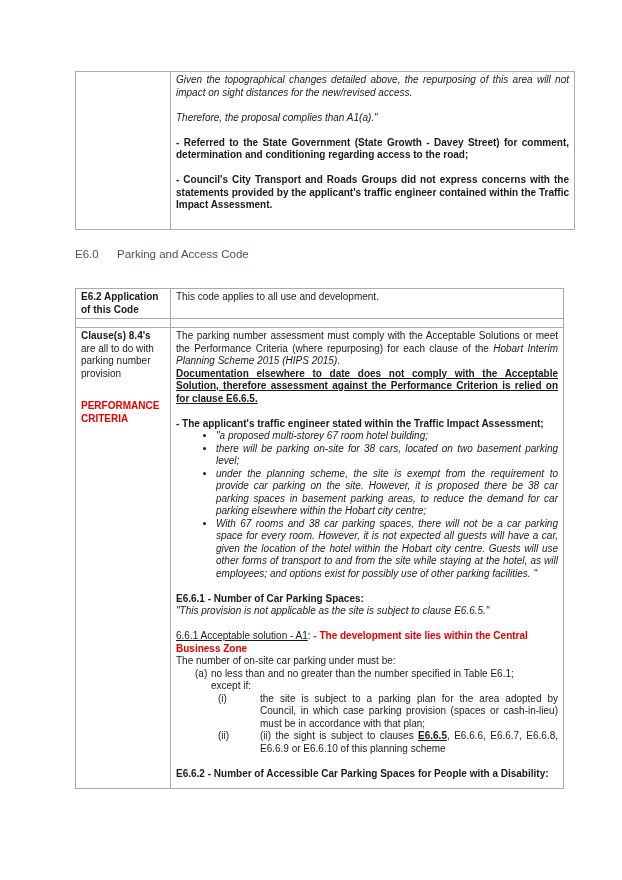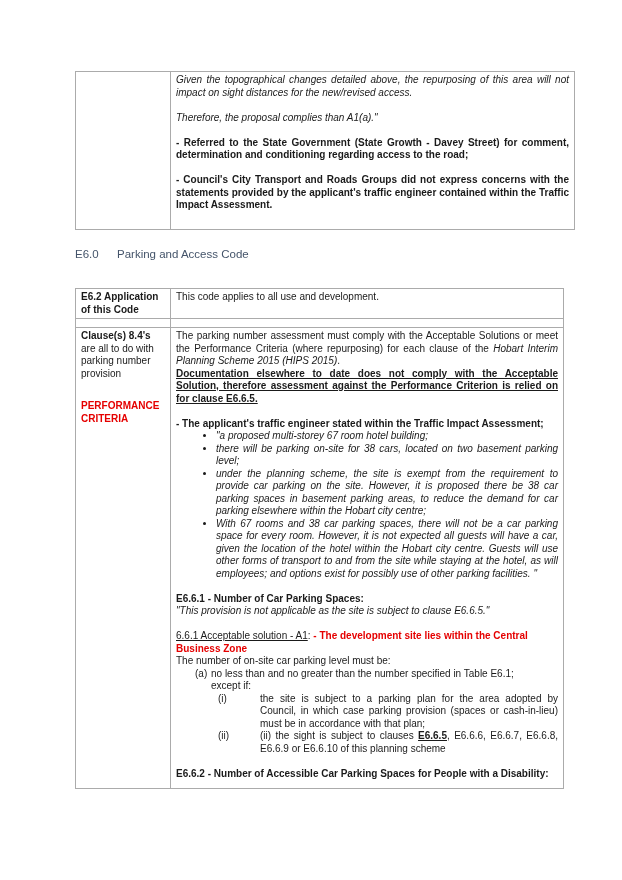--- a/index.html
+++ b/index.html
@@ -102,21 +102,21 @@
           <li>"a proposed multi-storey 67 room hotel building;</li>
           <li>there will be parking on-site for 38 cars, located on two basement parking level;</li>
           <li>under the planning scheme, the site is exempt from the requirement to provide car parking on the site.  However, it is proposed there be 38 car parking spaces in basement parking areas, to reduce the demand for car parking elsewhere within the Hobart city centre;</li>
           <li>With 67 rooms and 38 car parking spaces, there will not be a car parking space for every room.  However, it is not expected all guests will have a car, given the location of the hotel within the Hobart city centre.  Guests will use other forms of transport to and from the site while staying at the hotel, as will employees; and options exist for possibly use of other parking facilities. "</li>
         </ul>
         <div class="sp"></div>
         <p class="b">E6.6.1 - Number of Car Parking Spaces:</p>
         <p class="i">"This provision is not applicable as the site is subject to clause E6.6.5."</p>
         <div class="sp"></div>
         <p><span class="u">6.6.1 Acceptable solution - A1</span><span>: </span><span class="red">- The development site lies within the Central Business Zone</span></p>
-        <p>The number of on-site car parking level must be:</p>
+        <p>The number of on-site car parking under must be:</p>
         <div class="li-a">
           <span class="mk">(a)</span>
           <div>no less than and no greater than the number specified in Table E6.1;</div>
           <div>except if:</div>
         </div>
         <div class="li-r">
           <span class="mk">(i)</span>
           <div class="body">the site is subject to a parking plan for the area adopted by Council, in which case parking provision (spaces or cash-in-lieu) must be in accordance with that plan;</div>
         </div>
         <div class="li-r">

